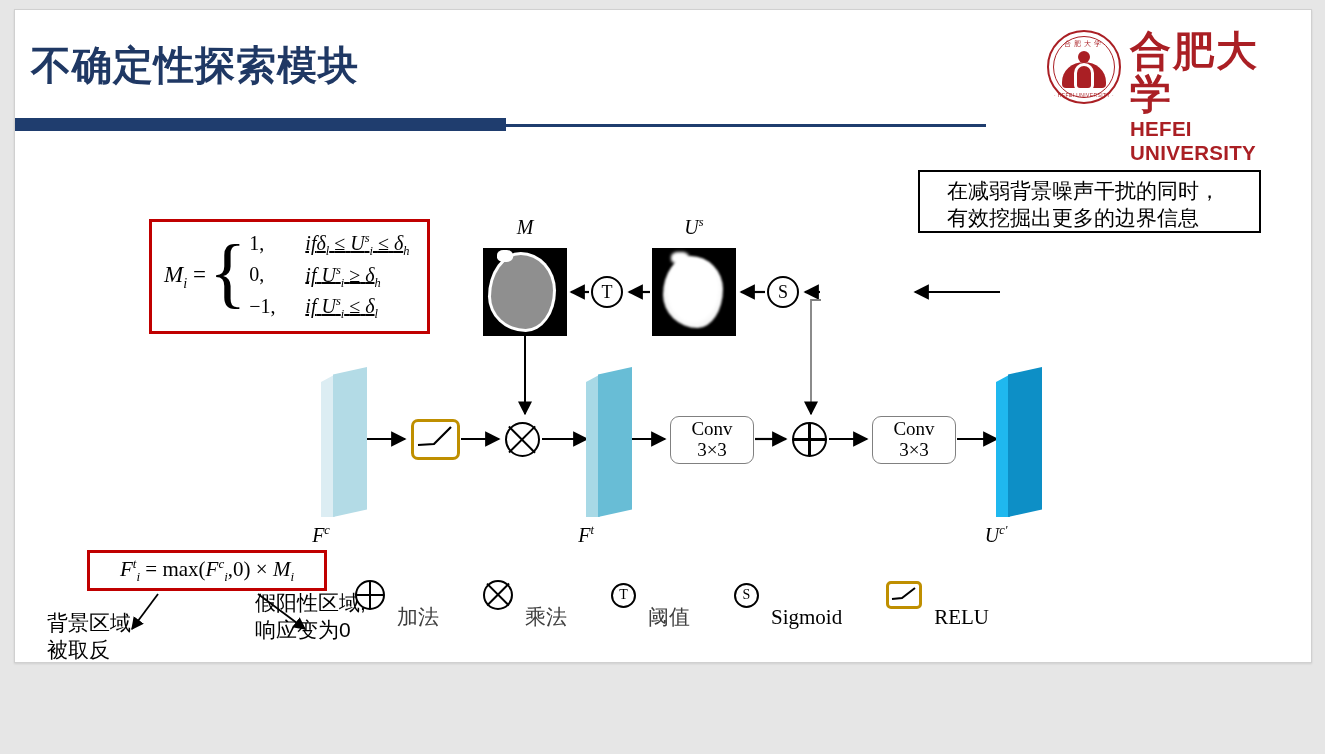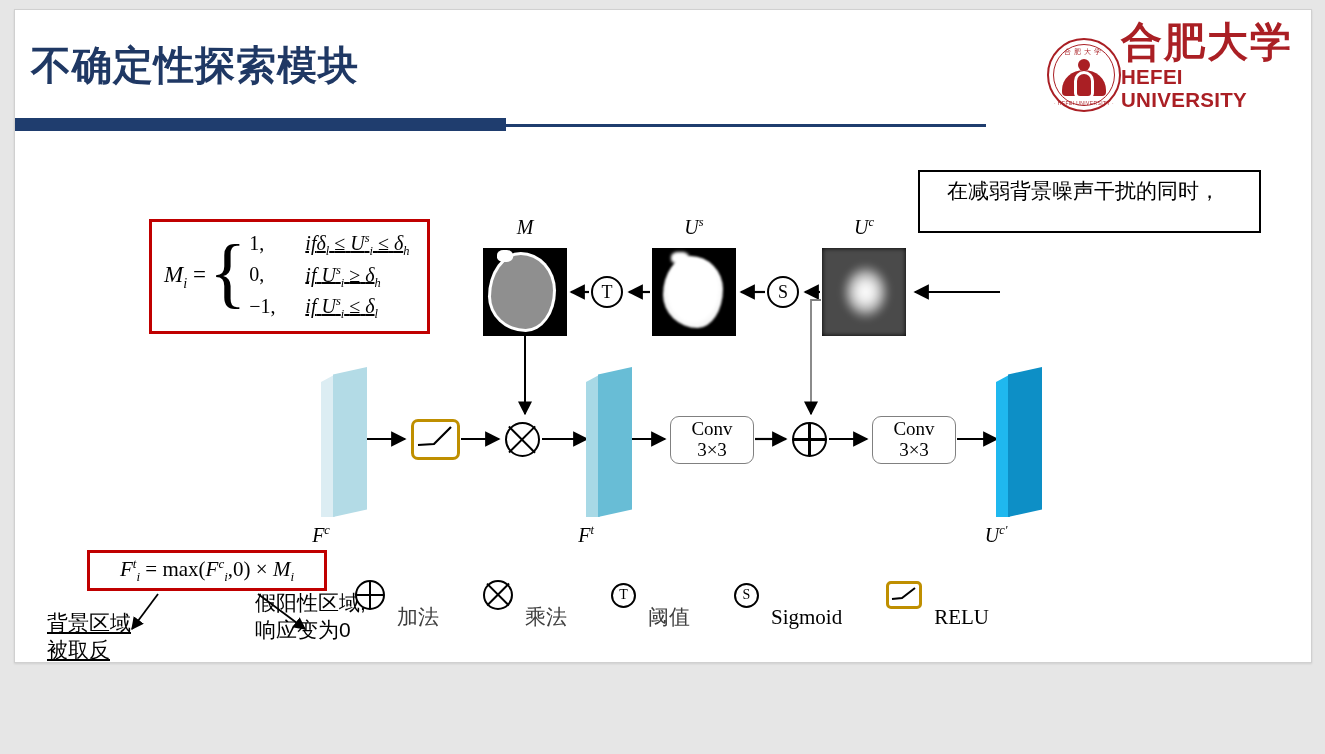--- a/index.html
+++ b/index.html
@@ -41,21 +41,21 @@
     left: 491px; top: 114px;
     width: 480px; height: 3px;
     background: #1f3d6e;
   }
 
   
   #logo {
     position: absolute;
     left: 1032px; top: 20px;
     width: 250px; height: 82px;
-    display: flex; align-items: flex-end; 
+    display: flex; align-items: flex-start; gap: 9px;
   }
   #seal {
     position: relative;
     width: 74px; height: 74px;
     border-radius: 50%;
     border: 2px solid #aa1f24;
     flex: 0 0 auto;
   }
   #seal::before {
     content: "";
@@ -266,21 +266,21 @@
   #formula2-box {
     position:absolute; left:72px; top:540px;
     width:240px; height:41px;
     border:3px solid #c00000; background:#fff;
     display:flex; align-items:center; justify-content:center;
     font-size:21px;
   }
 
   
   .annot { position:absolute; font-size:21px; line-height:1.28; color:#000; }
-  #annot-left  { left: 32px;  top: 600px; text-decoration: underline; }
+  #annot-left  { left: 32px;  top: 600px; }
   #annot-right { left: 240px; top: 580px; }
 
   
   #legend {
     position:absolute; left:340px; top:549px;
     display:flex; align-items:center; gap:0px;
     font-size:21px;
   }
   .legend-item { display:flex; align-items:center; }
   .legend-ico {
@@ -358,48 +358,41 @@
           <span class="mathup">≤</span>
           <span>δ</span><sub>l</sub>
         </span>
       </div>
 
     </div>
   </div>
 
   <div id="note-box">
     <div>在减弱背景噪声干扰的同时，</div>
+    <div>有效挖掘出更多的边界信息</div>
   </div>
 
   <div class="thumb-wrap" id="thumb-M">
     <div class="thumb-label math">
       <span>M</span><sup></sup>
     </div>
     <div class="thumb">
         <div id="blob-M"></div>
       </div>
   </div>
 
   <div class="thumb-wrap" id="thumb-Us">
     <div class="thumb-label math">
       <span>U</span><sup>s</sup>
     </div>
     <div class="thumb">
         <div id="blob-Us"></div>
       </div>
   </div>
 
-  <div class="thumb-wrap" id="thumb-Uc">
-    <div class="thumb-label math">
-      <span>U</span><sup>c</sup>
-    </div>
-    <div class="thumb">
-        <div id="map-Uc"></div>
-      </div>
-  </div>
 
   <svg id="wires">
     <defs>
       <marker id="ah" viewBox="0 0 10 10" refX="9" refY="5" markerWidth="7" markerHeight="7" orient="auto-start-reverse">
         <path d="M0,0 L10,5 L0,10 z" fill="#000"></path>
       </marker>
       <marker id="ahg" viewBox="0 0 10 10" refX="9" refY="5" markerWidth="7" markerHeight="7" orient="auto-start-reverse">
         <path d="M0,0 L10,5 L0,10 z" fill="#000"></path>
       </marker>
     </defs>

